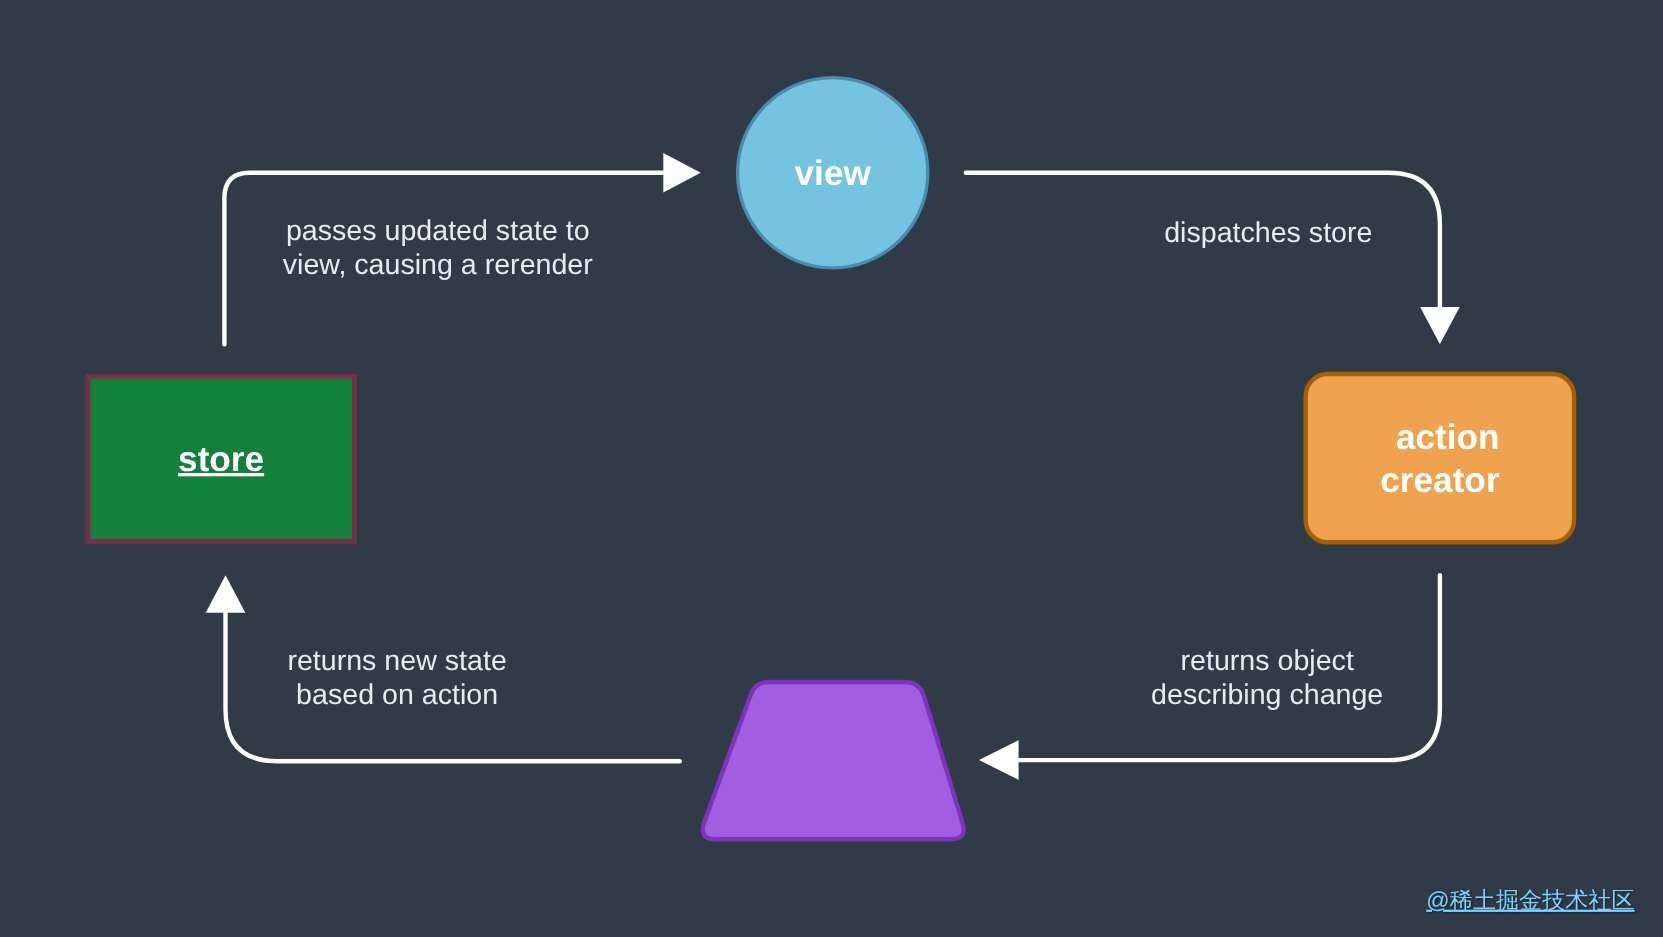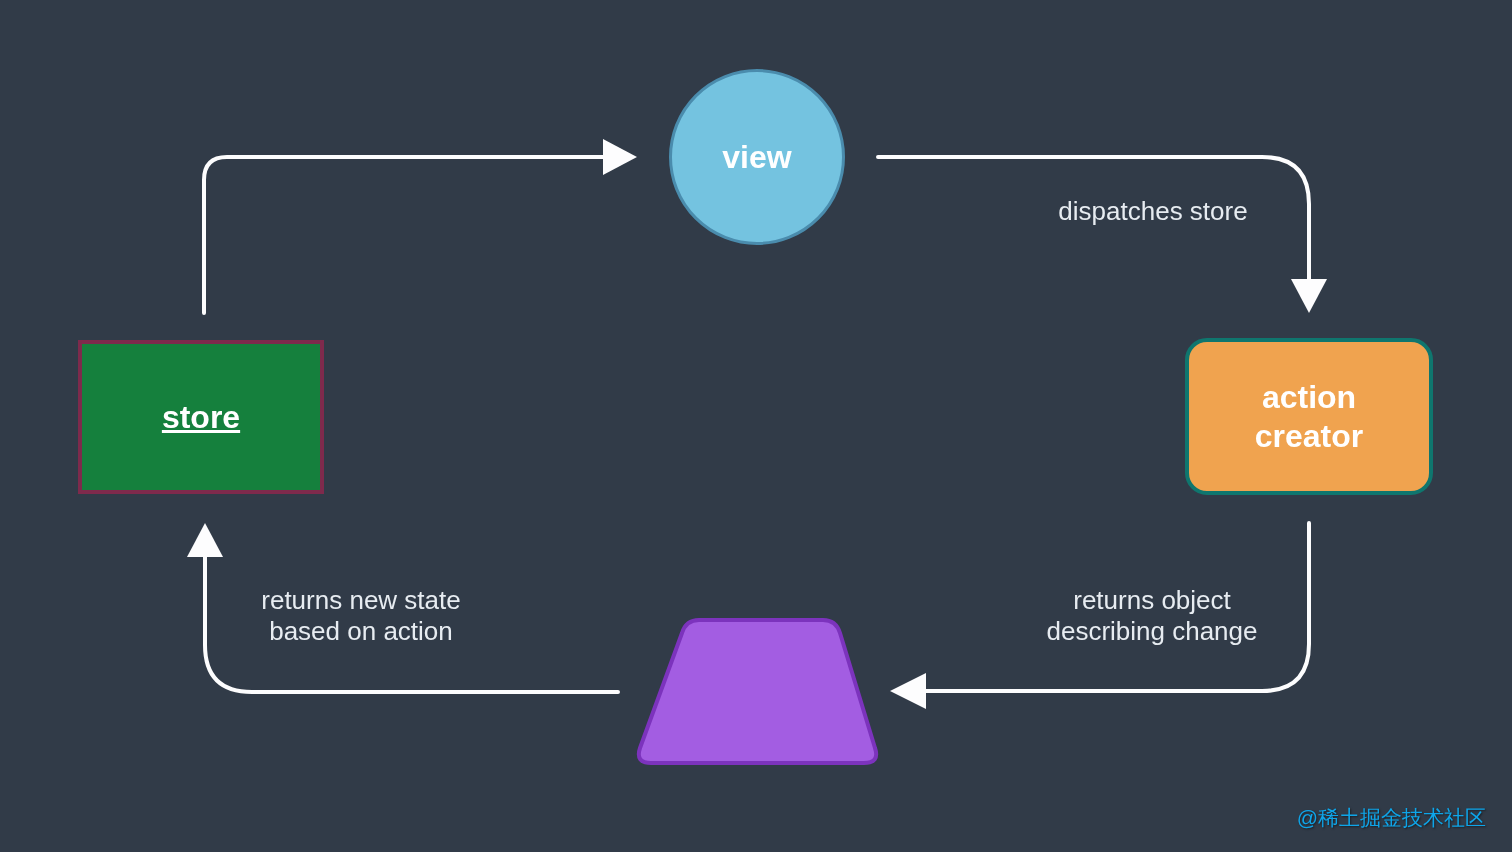--- a/index.html
+++ b/index.html
@@ -34,41 +34,41 @@
   }
   .node {
     position: absolute;
     display: flex;
     align-items: center;
     justify-content: center;
     box-sizing: border-box;
     color: #ffffff;
     font-size: 32px;
     font-weight: 600;
-    text-align: center;
+    text-align: right;
   }
   .node-view {
     left: 669px; top: 69px;
     width: 176px; height: 176px;
     border-radius: 50%;
     background: #74c3e0;
     border: 3px solid #4a8cad;
   }
   .node-store {
     left: 78px; top: 340px;
     width: 246px; height: 154px;
     background: #15803d;
     border: 4px solid #7e2a4c;
     text-decoration: underline;
   }
   .node-action-creator {
     left: 1185px; top: 338px;
     width: 248px; height: 157px;
     background: #f0a34f;
-    border: 4px solid #0f766e;
+    border: 4px solid #a16207;
     border-radius: 22px;
     line-height: 39px;
     white-space: pre-line;
   }
   .node-reducer-label {
     left: 657px; top: 622px;
     width: 200px; height: 141px;
     background: transparent;
   }
   .edge-label {
@@ -80,23 +80,24 @@
     text-align: center;
     white-space: pre-line;
   }
   .edge-label-store-view   { left: 228px; top: 194px; }
   .edge-label-dispatch     { left: 983px; top: 196px; }
   .edge-label-returns-obj  { left: 982px; top: 585px; }
   .edge-label-new-state    { left: 191px; top: 585px; }
   .watermark {
     position: absolute;
     right: 26px; bottom: 20px;
-    color: #0ea5e9;
+    color: #7dd3fc;
     font-size: 21px;
     text-shadow: 1px 1px 2px rgba(0,0,0,0.5);
+    text-decoration: underline;
   }
 </style>
 </head>
 <body>
 
 <div class="canvas">
 
   <svg class="layer" viewBox="0 0 1512 852">
 
     <path class="arrow-line" d="M 204 313 L 204 180 Q 204 157 227 157 L 603 157"></path>
@@ -121,20 +122,22 @@
   <div class="node node-store">
     <span>store</span>
   </div>
 
   <div class="node node-action-creator">
     <span>action
 creator</span>
   </div>
 
 
+  <div class="edge-label edge-label-store-view">passes updated state to
+view, causing a rerender</div>
 
   <div class="edge-label edge-label-dispatch">dispatches store</div>
 
   <div class="edge-label edge-label-returns-obj">returns object
 describing change</div>
 
   <div class="edge-label edge-label-new-state">returns new state
 based on action</div>
 
   <div class="watermark">@稀土掘金技术社区</div>

